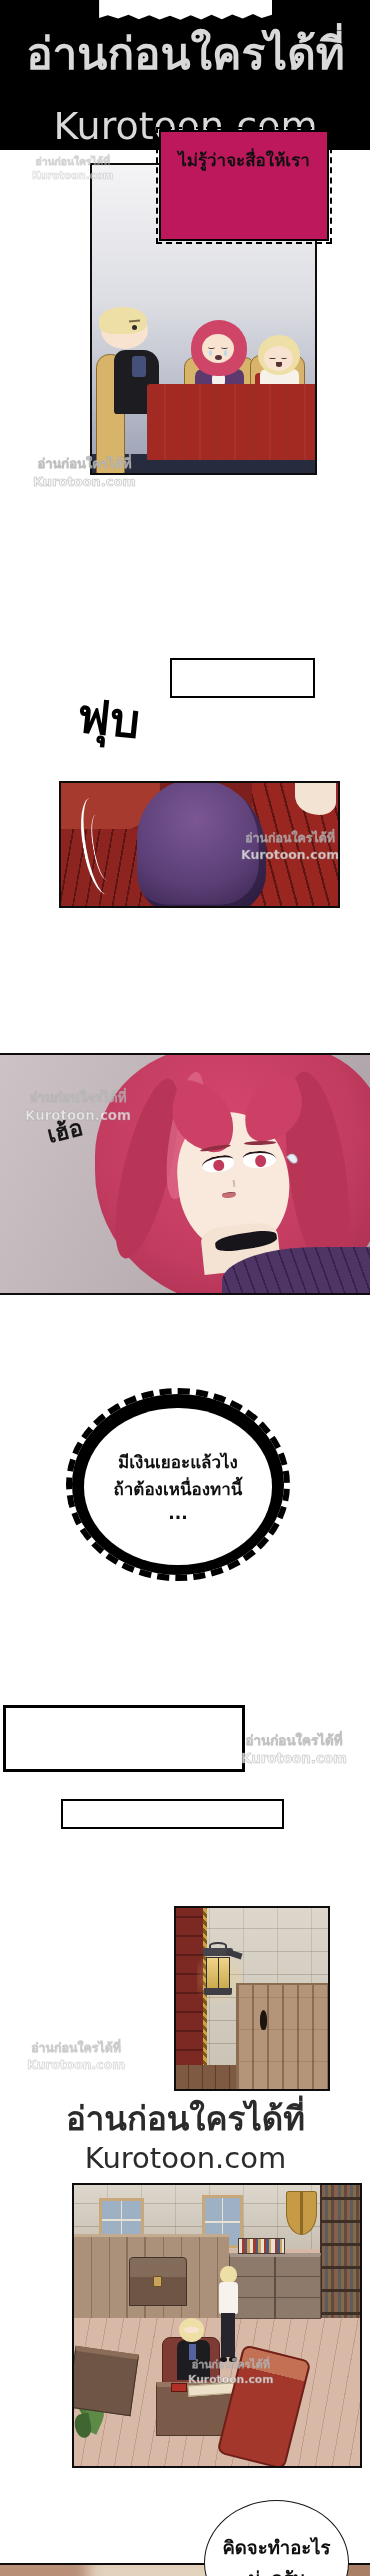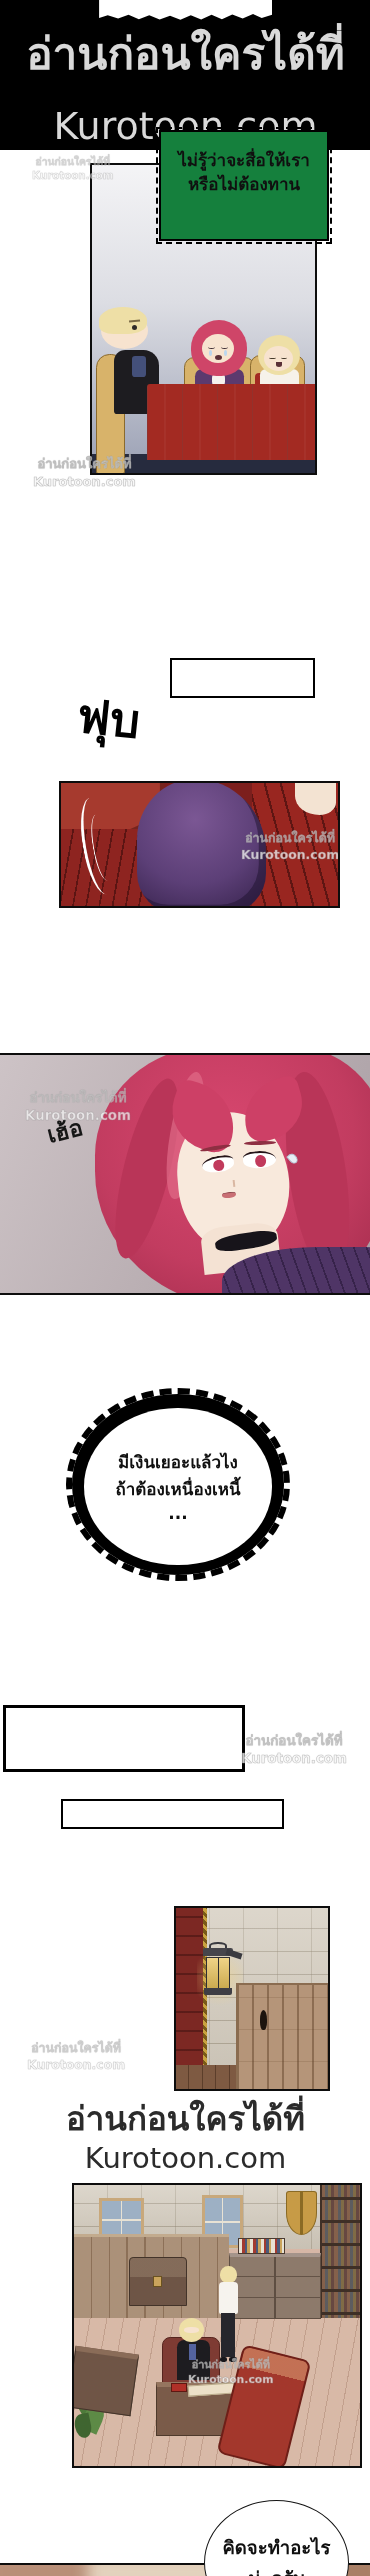--- a/index.html
+++ b/index.html
@@ -11,21 +11,21 @@
   .noborder-lr{border-left:none;border-right:none;border-top:2.6px solid #0d0d0d;border-bottom:2.6px solid #0d0d0d;}
   .crackle{background-image:radial-gradient(rgba(60,60,85,.10) 0.5px,transparent 0.7px),
            radial-gradient(rgba(60,60,85,.07) 0.5px,transparent 0.7px);
            background-size:3.6px 3.6px,5.7px 5.7px;background-position:0 0,1.5px 2.6px;}
   .wm{position:absolute;z-index:40;color:rgba(255,255,255,.88);-webkit-text-stroke:0.5px rgba(150,150,150,.65);
       text-shadow:0 0 1px rgba(120,120,120,.5);font-weight:bold;text-align:center;line-height:1.35;white-space:nowrap;}
   .wm span{display:block;}
   .bubble{position:absolute;background:#fff;border:1.5px solid #141414;border-radius:50%;z-index:30;
           display:flex;flex-direction:column;align-items:center;justify-content:center;text-align:center;}
   .bubble span{display:block;color:#101010;font-weight:bold;}
-  .torn{position:absolute;background:#15803d;border:2.6px solid #000;outline:2.6px dashed #000;outline-offset:1px;z-index:30;}
+  .torn{position:absolute;background:#be185d;border:2.6px solid #000;outline:2.6px dashed #000;outline-offset:1px;z-index:30;}
   .sbox{position:absolute;background:#fff;z-index:30;}
   .spiky-black{position:absolute;border-radius:50%;background:#000;z-index:30;}
   .spiky-dash{position:absolute;inset:-6.2px;border-radius:50%;border:6.7px dashed #000;}
   .spiky-inner{position:absolute;inset:12.4px;border-radius:50%;background:#fff;display:flex;flex-direction:column;
                align-items:center;justify-content:center;text-align:center;}
   .stone{background-color:#d3cbbd;background-image:
      linear-gradient(rgba(255,255,255,.22),rgba(0,0,0,.05)),
      repeating-linear-gradient(0deg,transparent 0 21.6px,rgba(130,118,96,.45) 21.6px 23px),
      repeating-linear-gradient(90deg,transparent 0 33px,rgba(130,118,96,.32) 33px 34px);}
   .blur{filter:blur(7.2px);}
@@ -89,21 +89,20 @@
       <div class="abs" style="left:19.6px;top:27px;width:6.2px;height:4.6px;background:#5a3038;border-radius:0 0 50% 50%;"></div>
     </div>
 
     <div class="abs" style="left:55px;top:219px;width:172px;height:76px;background:#a32a22;border-radius:3.1px 3.1px 0 0;
                 background-image:linear-gradient(90deg,rgba(0,0,0,.14) 1px,transparent 1px),linear-gradient(90deg,rgba(255,255,255,.08) 0.5px,transparent 0.5px);
                 background-size:35px 100%,17.5px 100%;"></div>
   </div>
 
   <div class="torn" style="left:159px;top:130px;width:170px;height:111px;padding-top:15.5px;text-align:center;">
     <span class="txt" style="display:block;font-size:17px;line-height:24px;">ไม่รู้ว่าจะสื่อให้เรา</span>
-    <span class="txt" style="display:block;font-size:17px;line-height:24px;">หรือไม่ต้องทาน</span>
   </div>
 
   <div class="wm" style="left:32px;top:155px;font-size:10.3px;opacity:.6;">
     <span>อ่านก่อนใครได้ที่</span>
       <span>Kurotoon.com</span>
   </div>
   <div class="wm" style="left:33px;top:455px;font-size:13px;opacity:.9;">
     <span>อ่านก่อนใครได้ที่</span>
       <span>Kurotoon.com</span>
   </div>
@@ -164,21 +163,21 @@
     <div class="wm" style="left:25px;top:34px;font-size:13.4px;opacity:.75;">
       <span>อ่านก่อนใครได้ที่</span>
         <span>Kurotoon.com</span>
     </div>
   </div>
 
   <div class="spiky-black" style="left:72px;top:1394px;width:212px;height:181px;">
     <div class="spiky-dash"></div>
     <div class="spiky-inner" style="transform:translateY(2.1px);justify-content:center;">
       <span class="txt" style="font-size:17px;line-height:27px;">มีเงินเยอะแล้วไง</span>
-      <span class="txt" style="font-size:17px;line-height:27px;">ถ้าต้องเหนื่องเหนี้</span>
+      <span class="txt" style="font-size:17px;line-height:27px;">ถ้าต้องเหนื่องทานี้</span>
       <span class="txt" style="font-size:17px;line-height:20.6px;">...</span>
     </div>
   </div>
 
   <div class="sbox" style="left:2.6px;top:1705px;width:242px;height:67px;border:3.1px solid #000;"></div>
   <div class="wm" style="left:241px;top:1732px;font-size:13.4px;opacity:.85;">
     <span>อ่านก่อนใครได้ที่</span>
       <span>Kurotoon.com</span>
   </div>
   <div class="sbox" style="left:61px;top:1799px;width:223px;height:30px;border:2.6px solid #000;"></div>

